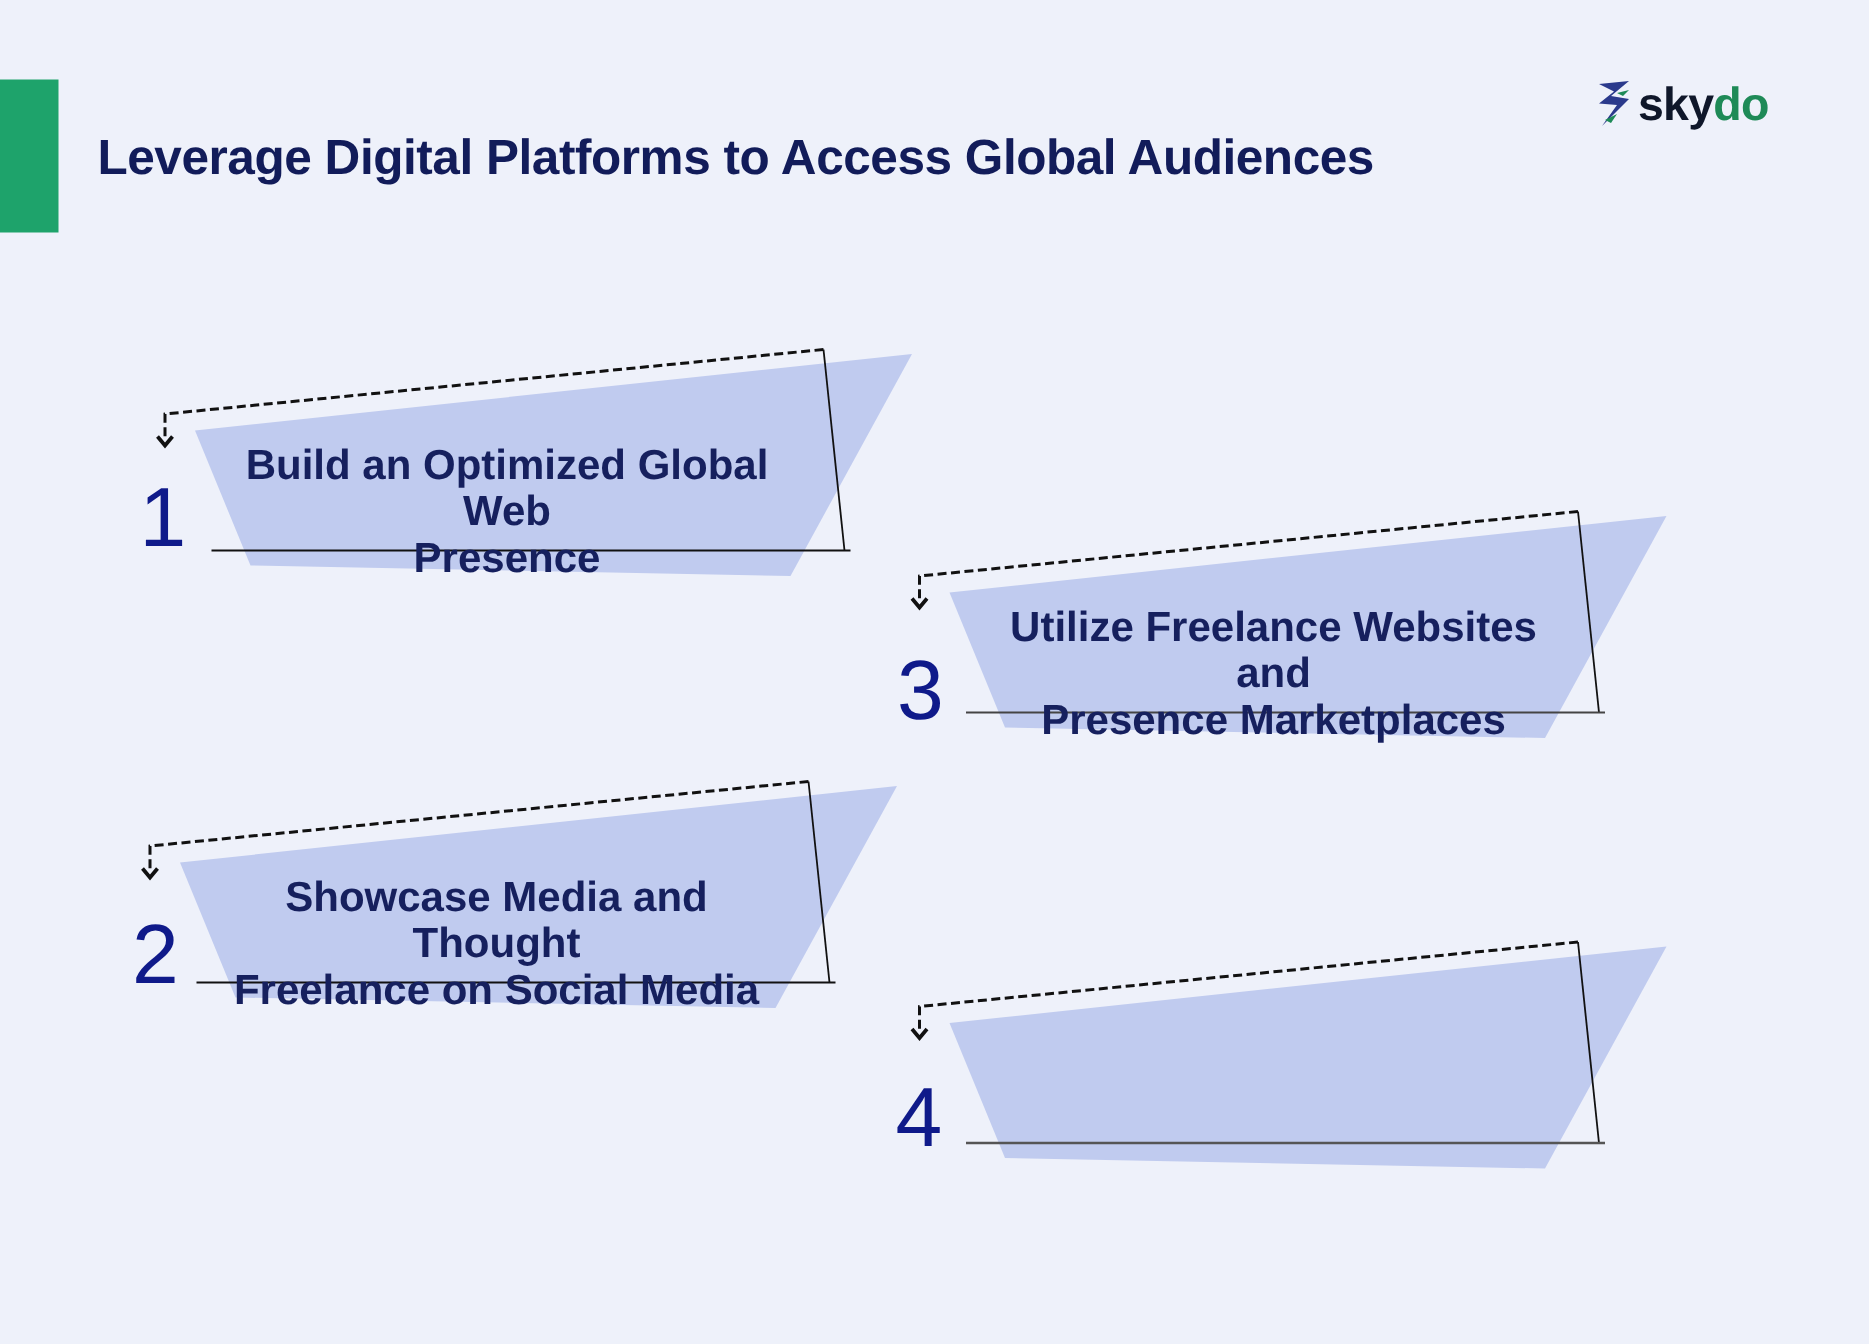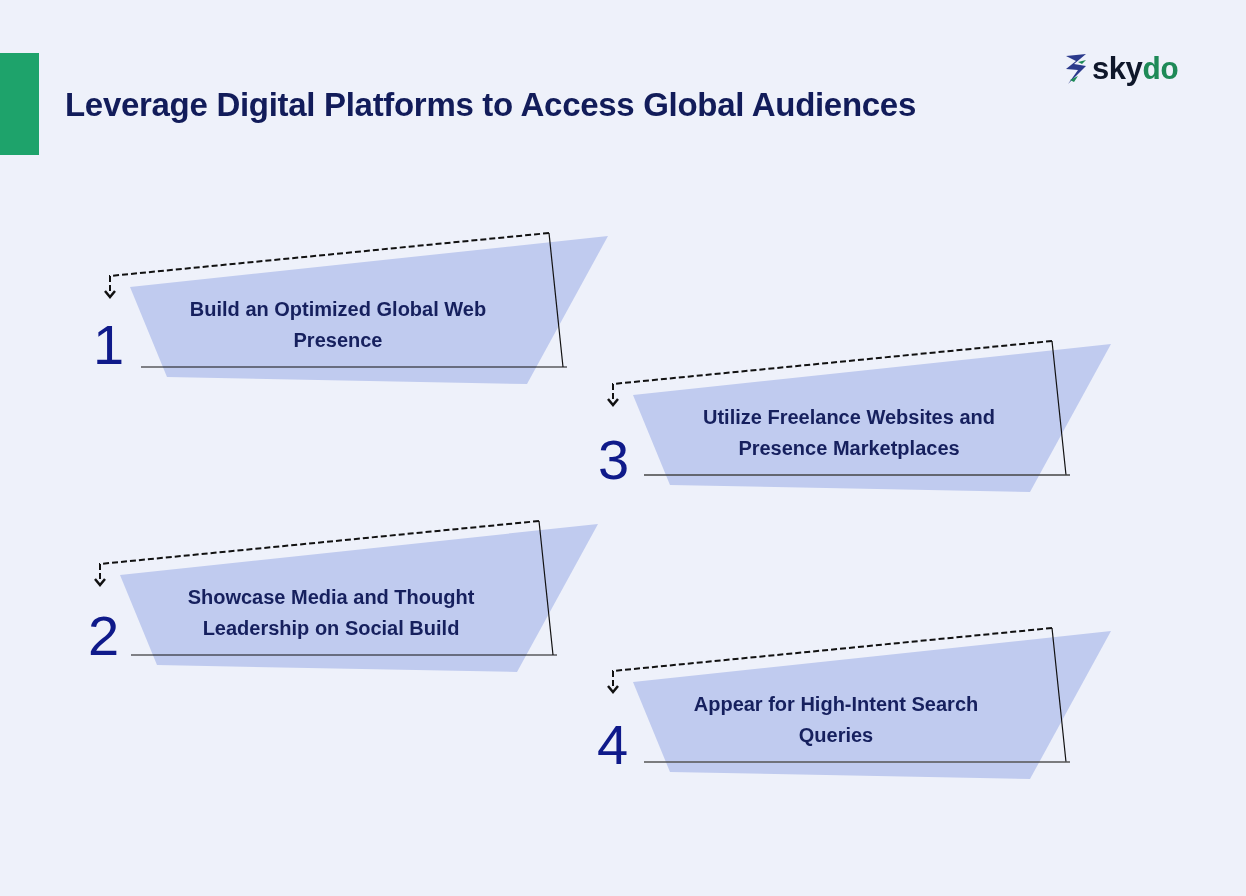--- a/index.html
+++ b/index.html
@@ -11,30 +11,30 @@
     .accent-bar { position:absolute; left:0; top:53px; width:39px; height:102px; background:#1ea36b; }
     .title {
       position:absolute; left:61px; top:82px; margin:4px;
       font-size:33px; font-weight:bold; color:#121c5a; letter-spacing:-0.3px;
       white-space:nowrap;
     }
     .logo { position:absolute; left:1064px; top:52px; display:flex; align-items:center; }
     .logo svg { display:block; }
     .logo-text { font-size:31px; font-weight:bold; letter-spacing:-0.5px; line-height:1; margin-left:2px; }
     .logo-sky { color:#0f172a; }
-    .logo-do { color:#1e8a57;font-family:Liberation Mono, monospace; }
+    .logo-do { color:#1e8a57; }
     .card { position:absolute; width:540px; height:180px; }
     .card svg { position:absolute; left:0; top:0; }
     .card-num {
       position:absolute; font-size:56px; color:#0f1a8a; line-height:1;
       font-family:"Liberation Sans", sans-serif;
     }
     .card-text {
       position:absolute; width:380px; text-align:center;
-      font-size:20px; font-weight:bold; color:#16205e; line-height:31px;
+      font-size:28px; font-weight:bold; color:#16205e; line-height:31px;
     }
   </style>
 </head>
 <body>
 
 <div class="accent-bar"></div>
 <h1 class="title">Leverage Digital Platforms to Access Global Audiences</h1>
 
 <div class="logo">
   <svg width="26" height="34" viewBox="0 0 26 34">
@@ -79,30 +79,26 @@
   <svg width="540" height="180" viewBox="0 0 540 180">
     <polygon points="50,67 528,16 447,164 87,157" fill="#c0cbef"></polygon>
     <polyline points="469,13 30,56 30,72" fill="none" stroke="#111" stroke-width="2" stroke-dasharray="6,3"></polyline>
     <path d="M25,71 L30,77 L35,71" fill="none" stroke="#111" stroke-width="2.5"></path>
     <line x1="469" y1="13" x2="483" y2="147" stroke="#111" stroke-width="1.2"></line>
     <line x1="61" y1="147" x2="487" y2="147" stroke="#111" stroke-width="1.2"></line>
   </svg>
   <div class="card-num" style="left:18px; top:100px;">2</div>
   <div class="card-text" style="left:71px; top:74px;">
     <div>Showcase Media and Thought</div>
-    <div>Leadership on Social Build</div>
+    <div>Freelance on Social Media</div>
   </div>
 </div>
 
 <div class="card" style="left:583px; top:615px;">
   <svg width="540" height="180" viewBox="0 0 540 180">
     <polygon points="50,67 528,16 447,164 87,157" fill="#c0cbef"></polygon>
     <polyline points="469,13 30,56 30,72" fill="none" stroke="#111" stroke-width="2" stroke-dasharray="6,3"></polyline>
     <path d="M25,71 L30,77 L35,71" fill="none" stroke="#111" stroke-width="2.5"></path>
     <line x1="469" y1="13" x2="483" y2="147" stroke="#111" stroke-width="1.2"></line>
     <line x1="61" y1="147" x2="487" y2="147" stroke="#555" stroke-width="1.6"></line>
   </svg>
   <div class="card-num" style="left:14px; top:102px;">4</div>
-  <div class="card-text" style="left:63px; top:74px;">
-    <div>Appear for High-Intent Search</div>
-    <div>Queries</div>
-  </div>
 </div>
 
 </body></html>

